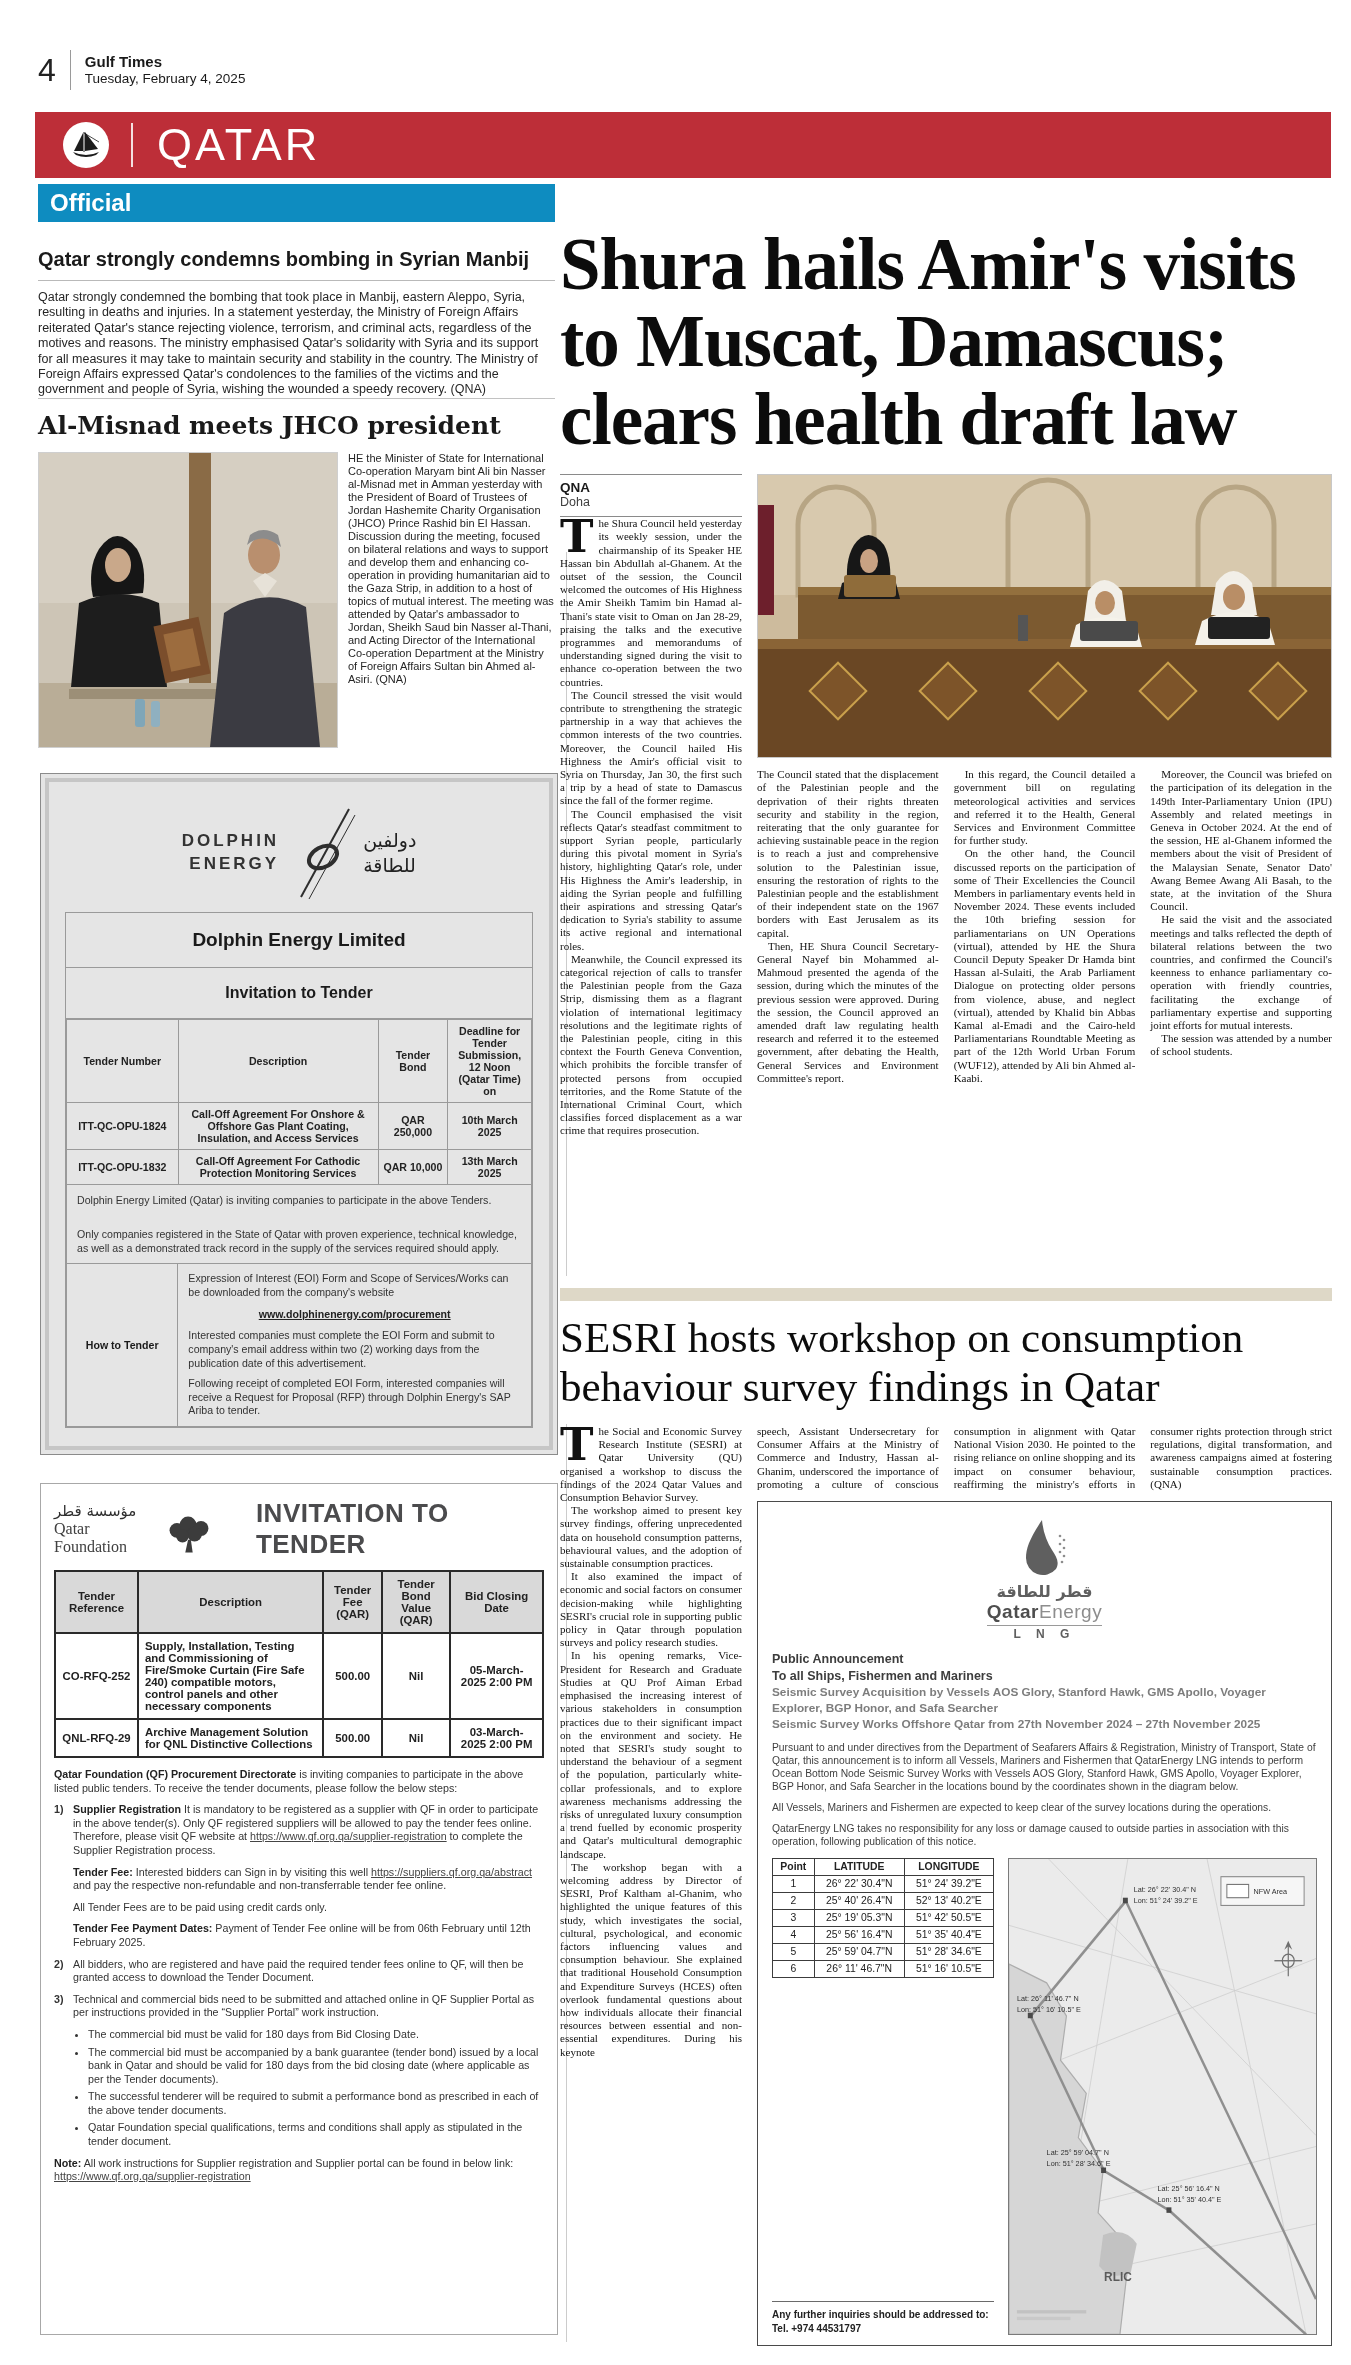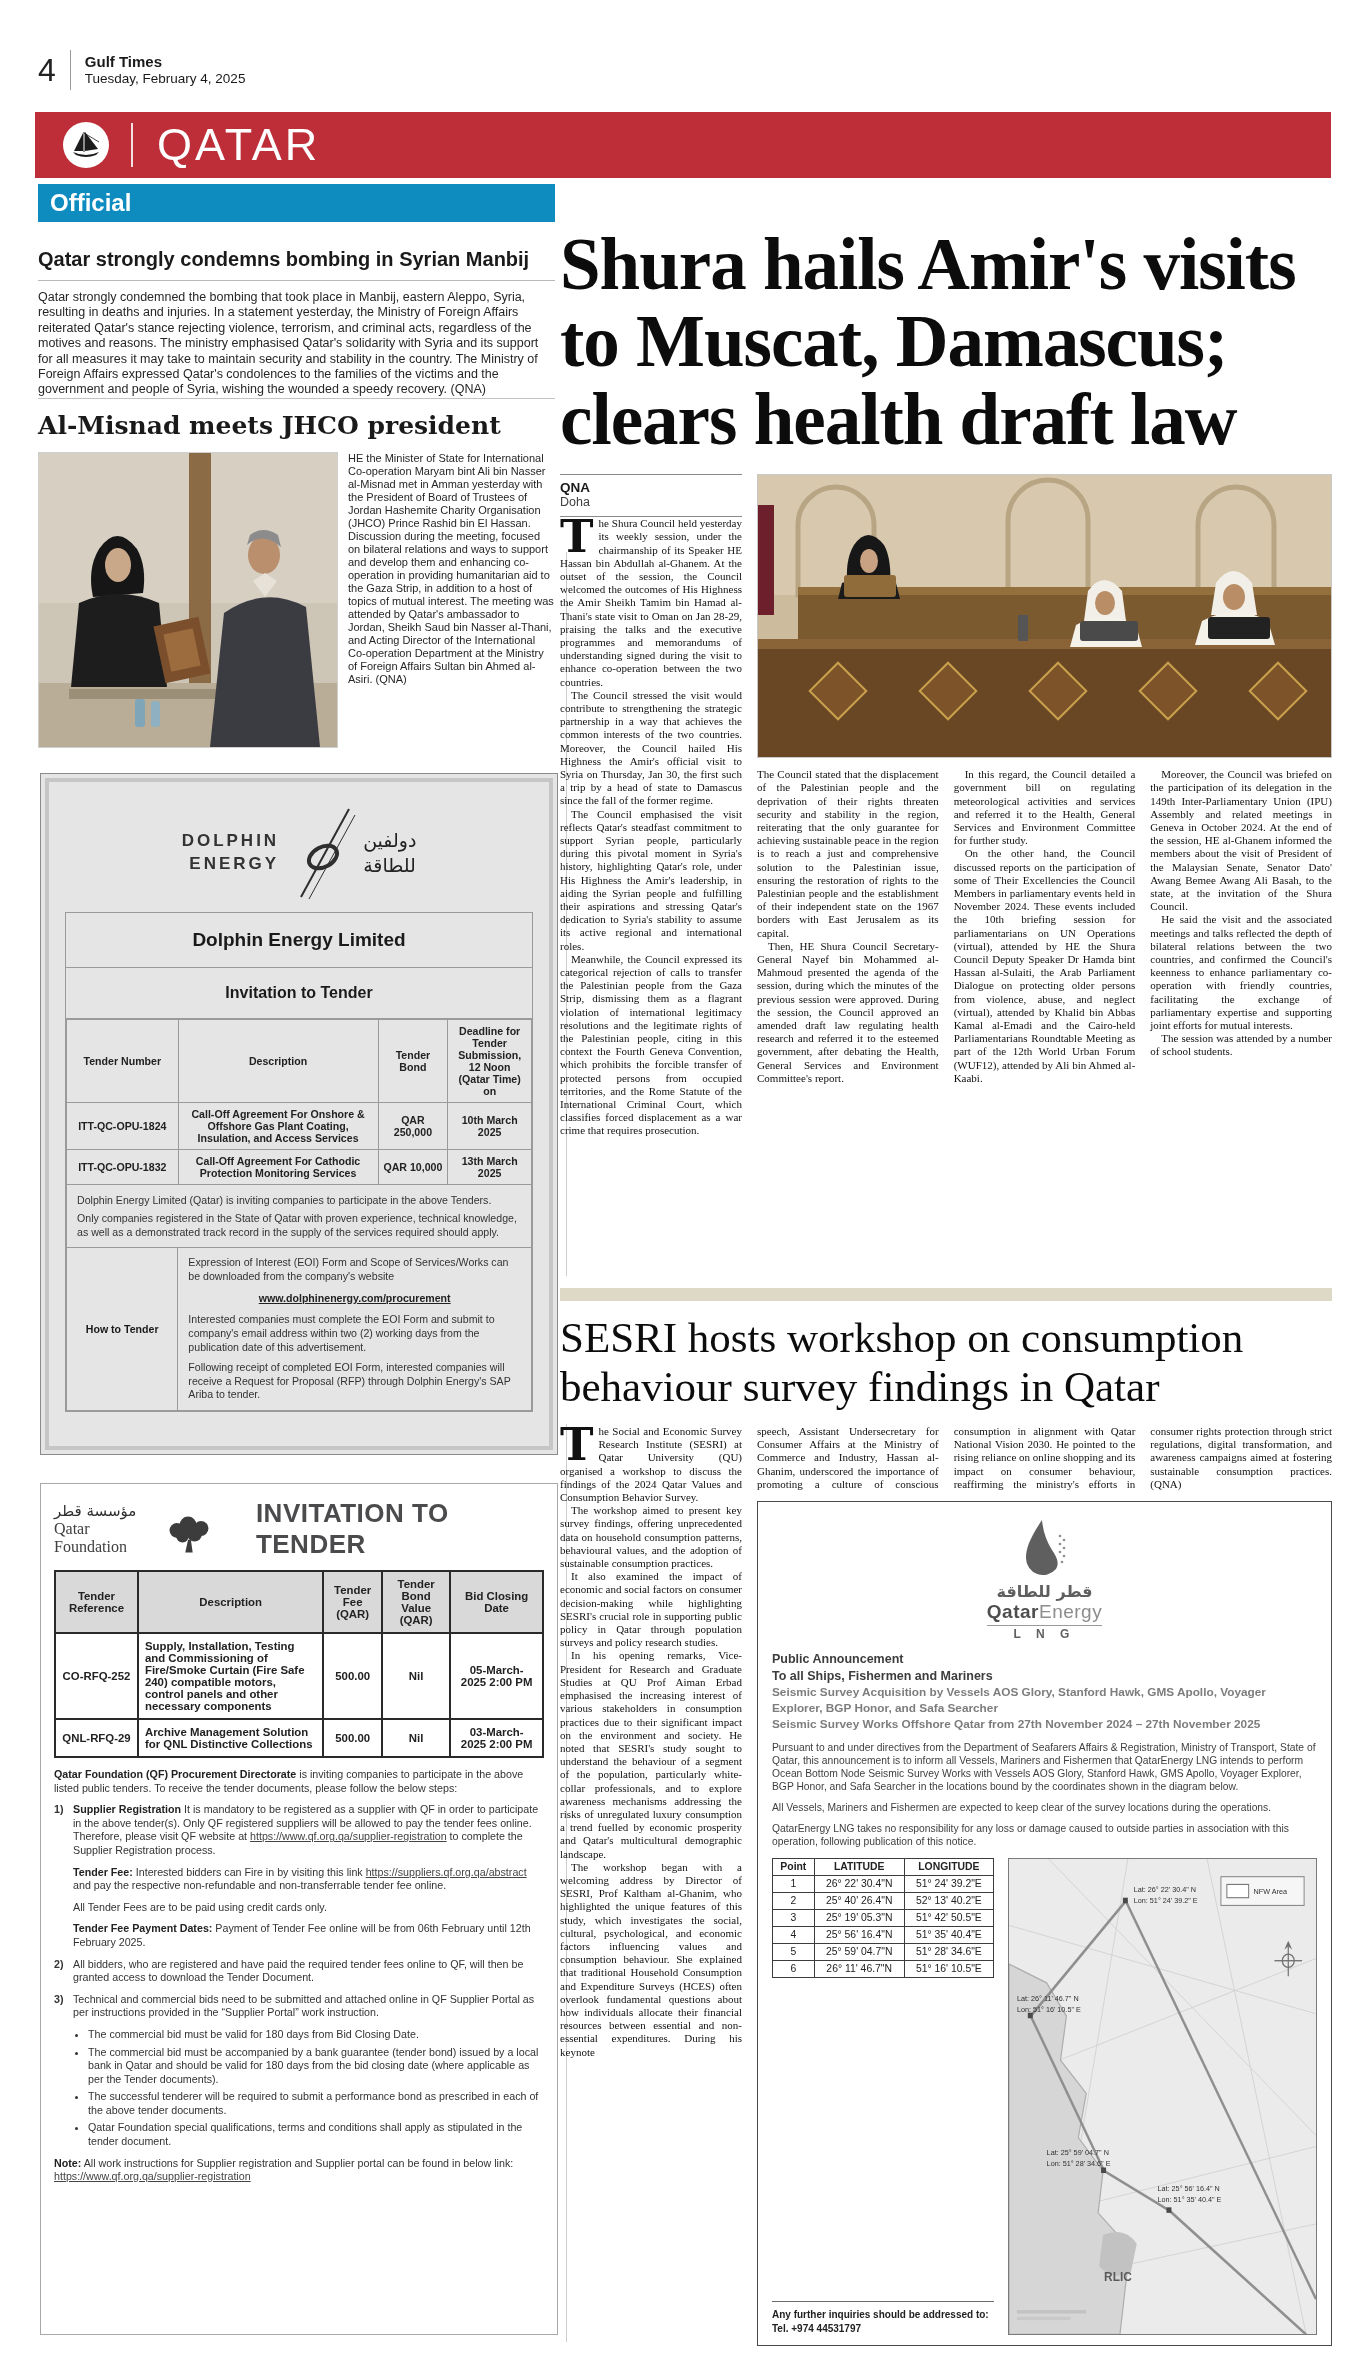--- a/index.html
+++ b/index.html
@@ -224,21 +224,21 @@
         </tr>
         <tr>
           <td>ITT-QC-OPU-1832</td>
           <td>Call-Off Agreement For Cathodic Protection Monitoring Services</td>
           <td>QAR 10,000</td>
           <td>13th March 2025</td>
         </tr>
       </tbody>
         </table>
       <div class="dol-note">
-        <p style="margin-bottom:4px">Dolphin Energy Limited (Qatar) is inviting companies to participate in the above Tenders.</p>
+        <p style="margin-bottom:20px">Dolphin Energy Limited (Qatar) is inviting companies to participate in the above Tenders.</p>
         <p>Only companies registered in the State of Qatar with proven experience, technical knowledge, as well as a demonstrated track record in the supply of the services required should apply.</p>
       </div>
       <div class="dol-how">
         <div class="lbl">How to Tender</div>
         <div class="txt">
           <p>Expression of Interest (EOI) Form and Scope of Services/Works can be downloaded from the company's website</p>
           <a class="link">www.dolphinenergy.com/procurement</a>
           <p style="margin-bottom:6px">Interested companies must complete the EOI Form and submit to company's email address within two (2) working days from the publication date of this advertisement.</p>
           <p>Following receipt of completed EOI Form, interested companies will receive a Request for Proposal (RFP) through Dolphin Energy's SAP Ariba to tender.</p>
         </div>
@@ -291,21 +291,21 @@
     </tr>
   </tbody>
     </table>
 
   <div class="qf-body">
     <p><b>Qatar Foundation (QF) Procurement Directorate</b><span> is inviting companies to participate in the above listed public tenders. To receive the tender documents, please follow the below steps:</span></p>
     <div class="qf-item">
       <span class="no">1)</span>
       <span><b>Supplier Registration</b><span> It is mandatory to be registered as a supplier with QF in order to participate in the above tender(s). Only QF registered suppliers will be allowed to pay the tender fees online. Therefore, please visit QF website at </span><a class="lnk">https://www.qf.org.qa/supplier-registration</a><span> to complete the Supplier Registration process.</span></span>
     </div>
-    <p style="margin-left:19px"><b>Tender Fee:</b><span> Interested bidders can Fire in by visiting this link </span><a class="lnk">https://suppliers.qf.org.qa/abstract</a><span> and pay the respective non-refundable and non-transferrable tender fee online.</span></p>
+    <p style="margin-left:19px"><b>Tender Fee:</b><span> Interested bidders can Sign in by visiting this well </span><a class="lnk">https://suppliers.qf.org.qa/abstract</a><span> and pay the respective non-refundable and non-transferrable tender fee online.</span></p>
     <p style="margin-left:19px">All Tender Fees are to be paid using credit cards only.</p>
     <p style="margin-left:19px"><b>Tender Fee Payment Dates:</b><span> Payment of Tender Fee online will be from 06th February until 12th February 2025.</span></p>
     <div class="qf-item">
       <span class="no">2)</span>
       <span>All bidders, who are registered and have paid the required tender fees online to QF, will then be granted access to download the Tender Document.</span>
     </div>
     <div class="qf-item">
       <span class="no">3)</span>
       <span>Technical and commercial bids need to be submitted and attached online in QF Supplier Portal as per instructions provided in the “Supplier Portal” work instruction.</span>
     </div>

